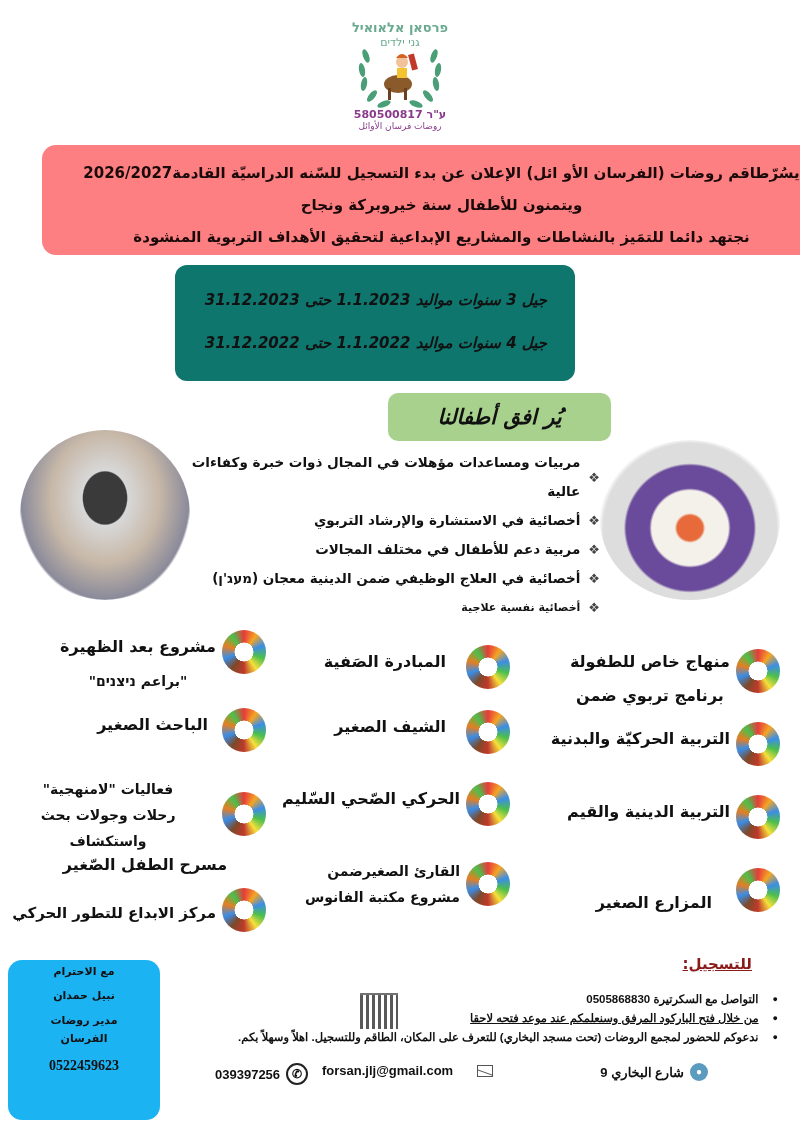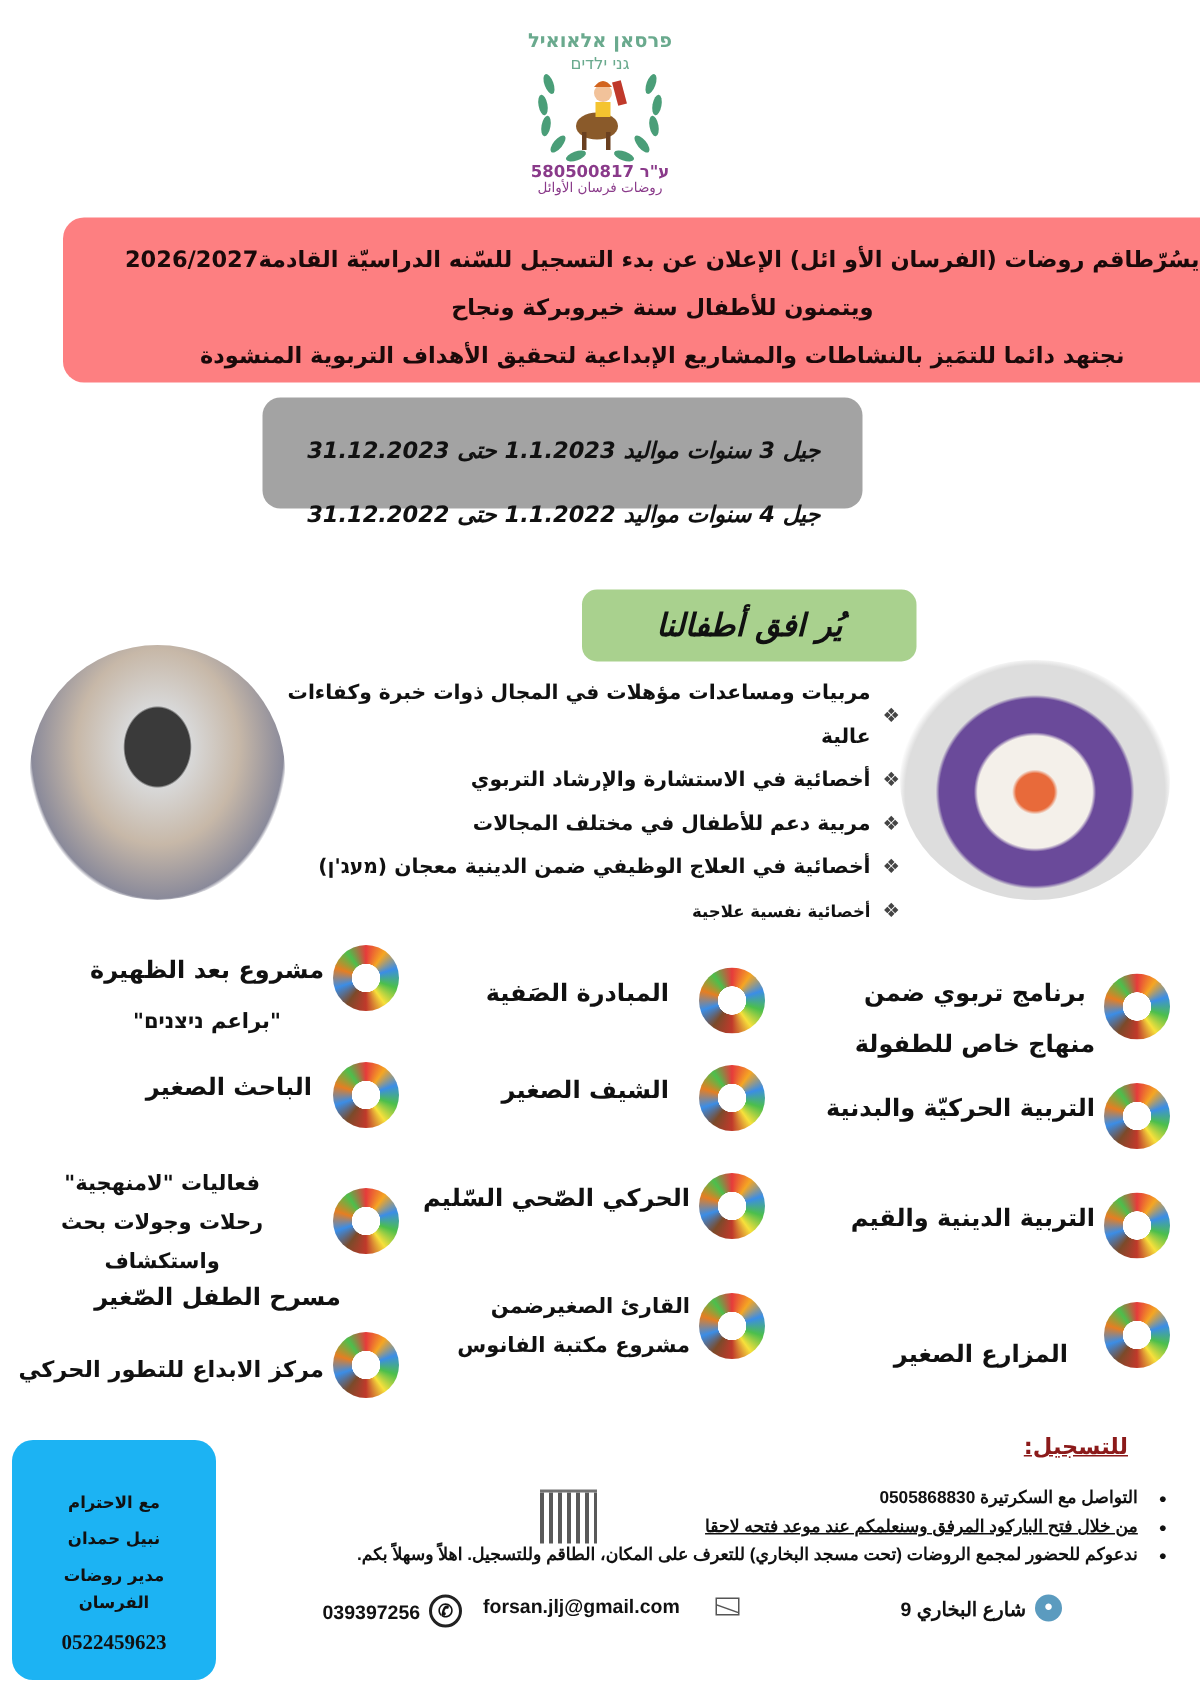--- a/index.html
+++ b/index.html
@@ -14,21 +14,21 @@
     .logo-he2 { position:absolute; left:0; right:0; top:28px; font-size:11px; color:#6aaa8e; }
     .logo-laurel { position:absolute; left:22px; top:36px; width:96px; height:66px; }
     .logo-reg { position:absolute; left:0; right:0; top:100px; font-size:11px; color:#8a3a8a; font-weight:bold; direction:ltr; }
     .logo-ar { position:absolute; left:0; right:0; top:113px; font-size:9px; color:#8a3a8a; }
 
     
     .red-box { left: 42px; top: 145px; width: 799px; height: 110px; background: #fd7f81; border-radius: 14px; text-align: center; padding-top: 12px; }
     .red-box p { font-size: 15px; font-weight: bold; line-height: 32px; color: #1a0a0a; }
 
     
-    .blue-box { left: 175px; top: 265px; width: 400px; height: 74px; background: #a3a3a3; border-radius: 12px; padding: 14px 28px 0 0; }
+    .blue-box { left: 175px; top: 265px; width: 400px; height: 116px; background: #0f766e; border-radius: 12px; padding: 14px 28px 0 0; }
     .blue-box p { font-size: 15px; font-weight: bold; font-style: italic; line-height: 43px; color: #111; }
 
     
     .green-title { left: 388px; top: 393px; width: 223px; height: 48px; background: #a9d18e; border-radius: 10px; text-align: center; font-size: 21px; font-weight: bold; font-style: italic; line-height: 48px; }
 
     
     .photo { border-radius: 50%; overflow: hidden; }
     .photo-left { left: 20px; top: 430px; width: 170px; height: 170px;
       background: radial-gradient(ellipse at 50% 40%, #3a3a3a 0 18%, #d8d8d8 19%, #c7b8a8 45%, #8a8a9a 70%, rgba(255,255,255,0) 72%); }
     .photo-right { left: 600px; top: 440px; width: 180px; height: 160px;
@@ -45,21 +45,21 @@
       background:
         radial-gradient(circle, #fff 0 30%, transparent 31%),
         conic-gradient(#e63b3b, #f5a623, #3b8de6, #4cbf4c, #f7e03b, #c0392b, #7b4a2a, #3b8de6, #e67e22, #4cbf4c, #e63b3b);
     }
     .item { position:absolute; display:flex; align-items:flex-start; gap:6px; direction: rtl; }
     .item-text { font-size: 16px; font-weight: bold; line-height: 34px; text-align: right; }
     .item-text.sm { font-size: 14px; line-height: 26px; }
     .item-text.center { text-align: center; }
 
     
-    .sig-box { left: 8px; top: 960px; width: 136px; height: 160px; background: #1cb3f3; border-radius: 14px; text-align: center; padding-top: 30px; }
+    .sig-box { left: 8px; top: 960px; width: 152px; height: 160px; background: #1cb3f3; border-radius: 14px; text-align: center; padding-top: 0; }
     .sig-box p { font-size: 11px; font-weight: bold; line-height: 24px; }
     .sig-box .phone { font-size: 14px; font-family: "Liberation Serif", serif; margin-top: 6px; }
     .sig-box .two { line-height: 18px; margin-top: 4px; }
 
     
     .reg-title { right: 48px; top: 955px; font-size: 15px; font-weight: bold; color: #8b1a1a; text-decoration: underline; }
     .reg-list { right: 22px; top: 990px; width: 640px; }
     .reg-li { display:flex; gap:14px; font-size: 11.5px; font-weight: bold; line-height: 19px; font-family: "Liberation Sans", sans-serif; }
     .reg-li .dot { font-size: 9px; }
     .reg-li.u span.t { text-decoration: underline; }
@@ -140,22 +140,22 @@
     </div>
   <div class="benefit small">
       <span class="diamond">❖</span>
       <span>أخصائية نفسية علاجية</span>
     </div>
 </div>
 
 <div class="item" style="right:20px; top:645px;">
   <div class="donut" style="margin-top:4px;"></div>
   <div class="item-text center">
+      <div>منهاج خاص للطفولة</div>
       <div>برنامج تربوي ضمن</div>
-      <div>منهاج خاص للطفولة</div>
     </div>
 </div>
 <div class="item" style="right:20px; top:722px;">
   <div class="donut"></div>
   <div class="item-text">التربية الحركيّة والبدنية</div>
 </div>
 <div class="item" style="right:20px; top:795px;">
   <div class="donut"></div>
   <div class="item-text center">
       <div>التربية الدينية والقيم</div>

